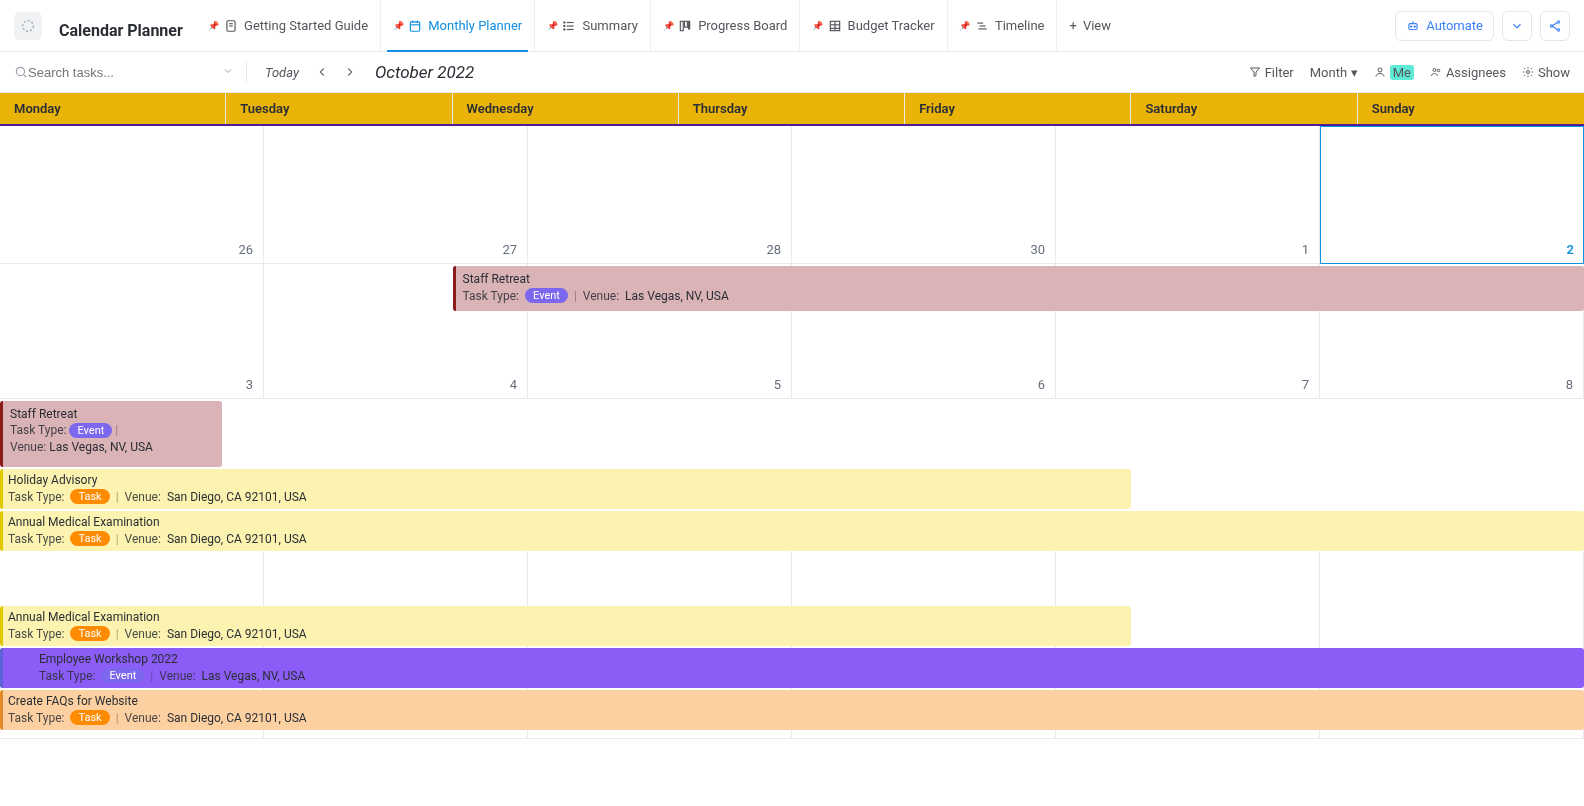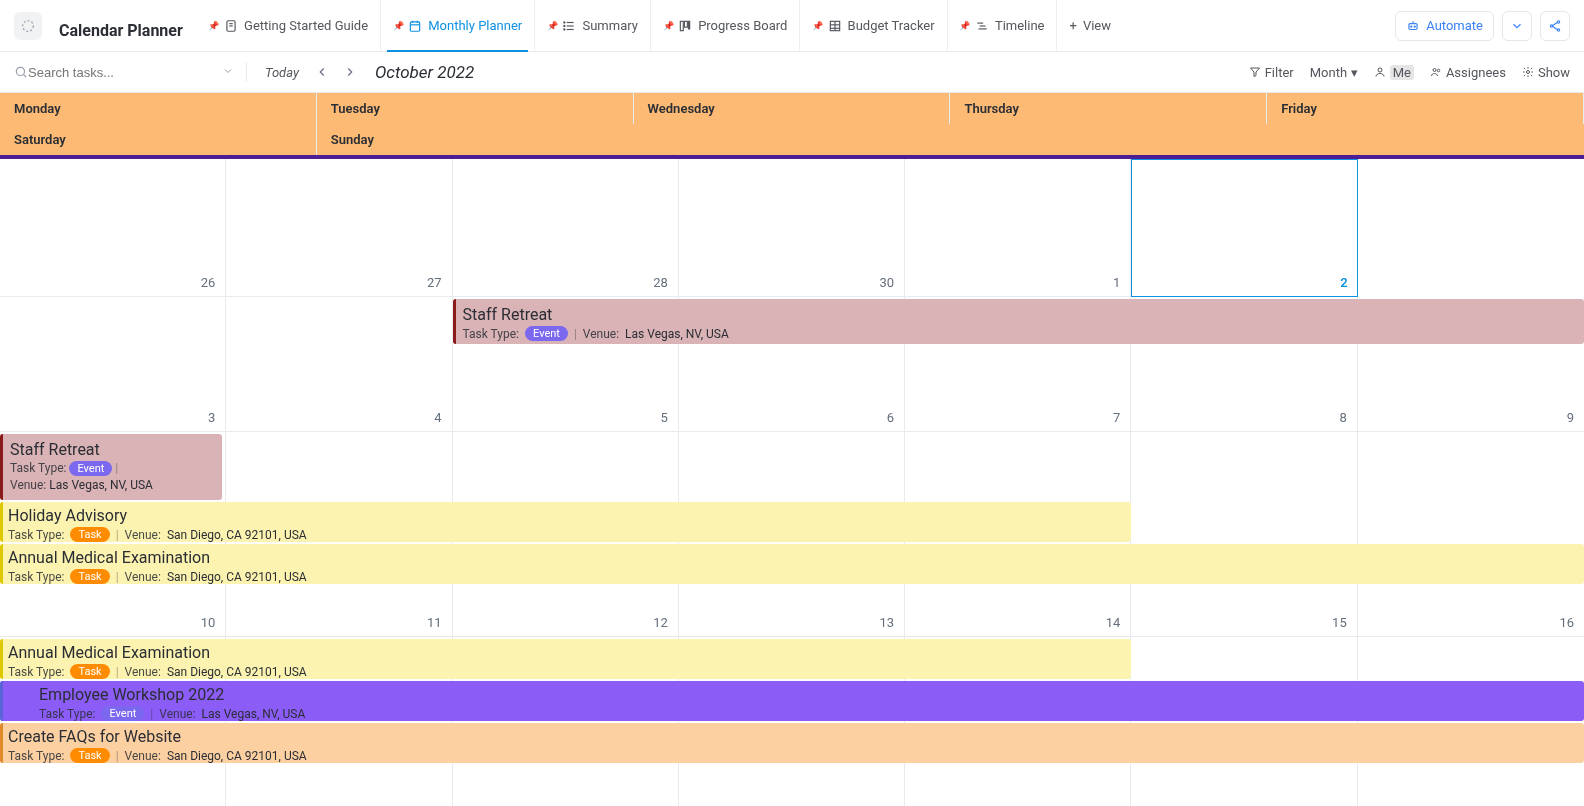--- a/index.html
+++ b/index.html
@@ -28,46 +28,46 @@
 .searchwrap { display: flex; align-items: flex-start; gap: 0; color: #9aa0ab; min-width: 220px; }
 .searchwrap input { border: none; outline: none; font-size: 13px; width: 140px; }
 .searchwrap .chev { margin-left: auto; color: #9aa0ab; cursor: pointer; }
 .vdiv { width: 1px; height: 20px; background: #e8eaed; margin: 0 12px; }
 .navbtns { display: flex; align-items: center; gap: 6px; font-style: italic; }
 .todaybtn { color: #54575d; cursor: pointer; font-size: 13px; padding: 0 6px; }
 .chevbtn { cursor: pointer; color: #656f7d; padding: 2px 4px; }
 .monthlabel { font-size: 17px; font-weight: 400; color: #2a2e34; margin-left: 8px; }
 .toolbar .right { margin-left: auto; display: flex; align-items: center; gap: 16px; color: #54575d; font-size: 13px; }
 .toolbar .right .item { display: inline-flex; align-items: center; gap: 4px; cursor: pointer; }
-.toolbar .right span.highlight { background: #e5e5e5; border-radius: 3px; padding: 0 3px; }
-
-
-.dayheader { display: grid; grid-template-columns: repeat(5, 1fr); border-top: 1px solid #e8eaed; border-bottom: 4px solid #4c1d95; background: #fdba74; }
+.toolbar .right span.highlight { background: #5eead4; border-radius: 3px; padding: 0 3px; }
+
+
+.dayheader { display: grid; grid-template-columns: repeat(7, 1fr); border-top: 1px solid #e8eaed; border-bottom: 2px solid #4c1d95; background: #eab308; }
 .dayheader > div { padding: 8px 14px; font-size: 13px; font-weight: 600; color: #2a2e34; border-right: 1px solid #e8eaed; }
 .dayheader > div:last-child { border-right: none; }
 
 
 .calbody { position: relative; }
-.weekgrid { display: grid; grid-template-columns: repeat(7, 1fr); }
+.weekgrid { display: grid; grid-template-columns: repeat(6, 1fr); }
 .daycell { position: relative; border-right: 1px solid #e8eaed; border-bottom: 1px solid #e8eaed; background: #fff; }
 .daycell:last-child { border-right: none; }
 .daynum { position: absolute; bottom: 6px; right: 10px; font-size: 13px; color: #656f7d; }
 .daynum.today { color: #1090e0; font-weight: 600; }
 .daycell.today { outline: 1px solid #1090e0; outline-offset: -1px; }
 
 .week0 .daycell { height: 138px; }
 .week1 .daycell { height: 135px; }
 .week2 .daycell { height: 205px; }
 .week3 .daycell { height: 220px; }
 
 
 .eventlayer { position: absolute; left: 0; right: 0; top: 0; bottom: 0; pointer-events: none; }
 .event { position: absolute; border-radius: 3px; font-size: 12px; padding: 4px 6px 4px 8px; cursor: pointer; pointer-events: auto; overflow: hidden; }
 .event.tall { padding: 6px 8px 6px 10px; }
-.event .title { font-size: 16px; margin-bottom: 2px; }
+.event .title { font-size: 12px; margin-bottom: 2px; }
 .event .meta { display: flex; flex-wrap: wrap; align-items: center; gap: 6px; font-size: 12px; }
 .event .lbl { opacity: 0.85; }
 .badge { display: inline-flex; align-items: center; padding: 1px 8px; border-radius: 10px; font-size: 11px; color: #fff; }
 .badge.event { background: #7b68ee; position: static; padding: 1px 8px; }
 .badge.task { background: #ff8c00; }
 .sep { opacity: 0.4; }
 .bar { position: absolute; left: 0; top: 0; bottom: 0; width: 3px; }
 
 .ev-pink { background: #d9b3b6; }
 .ev-pink .bar { background: #8b1a1a; }

